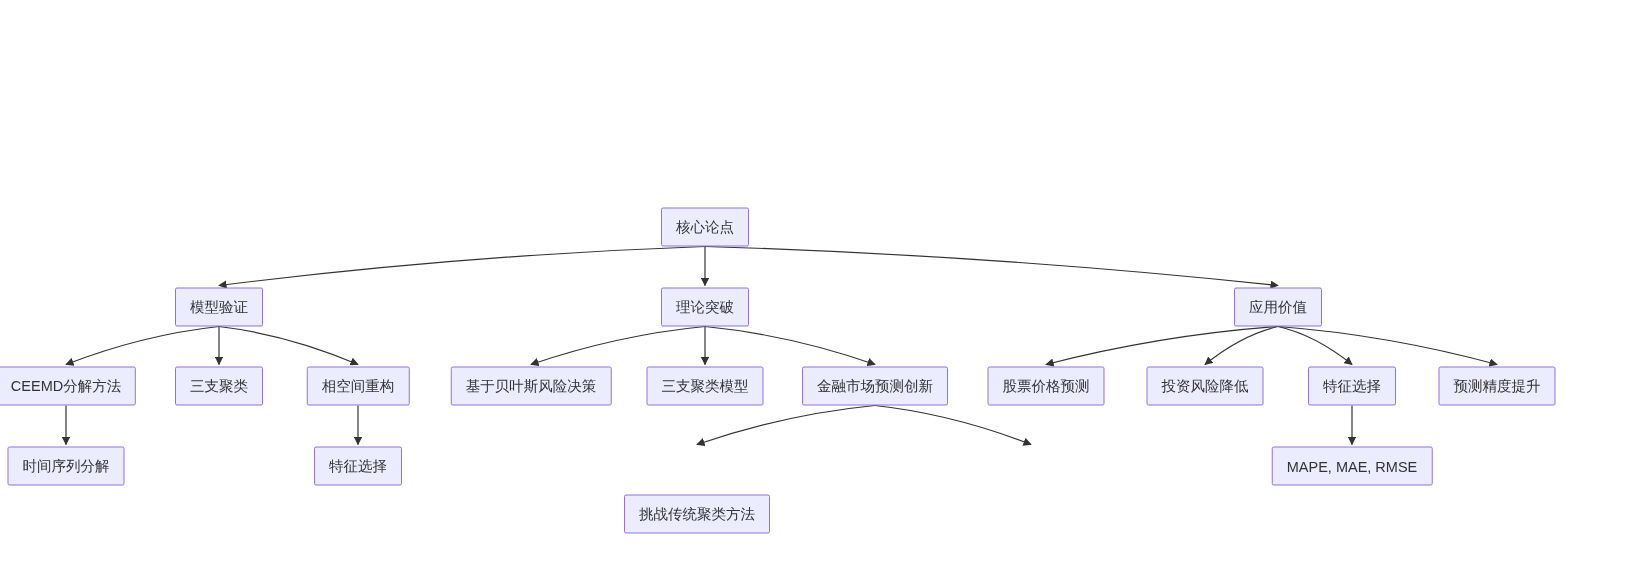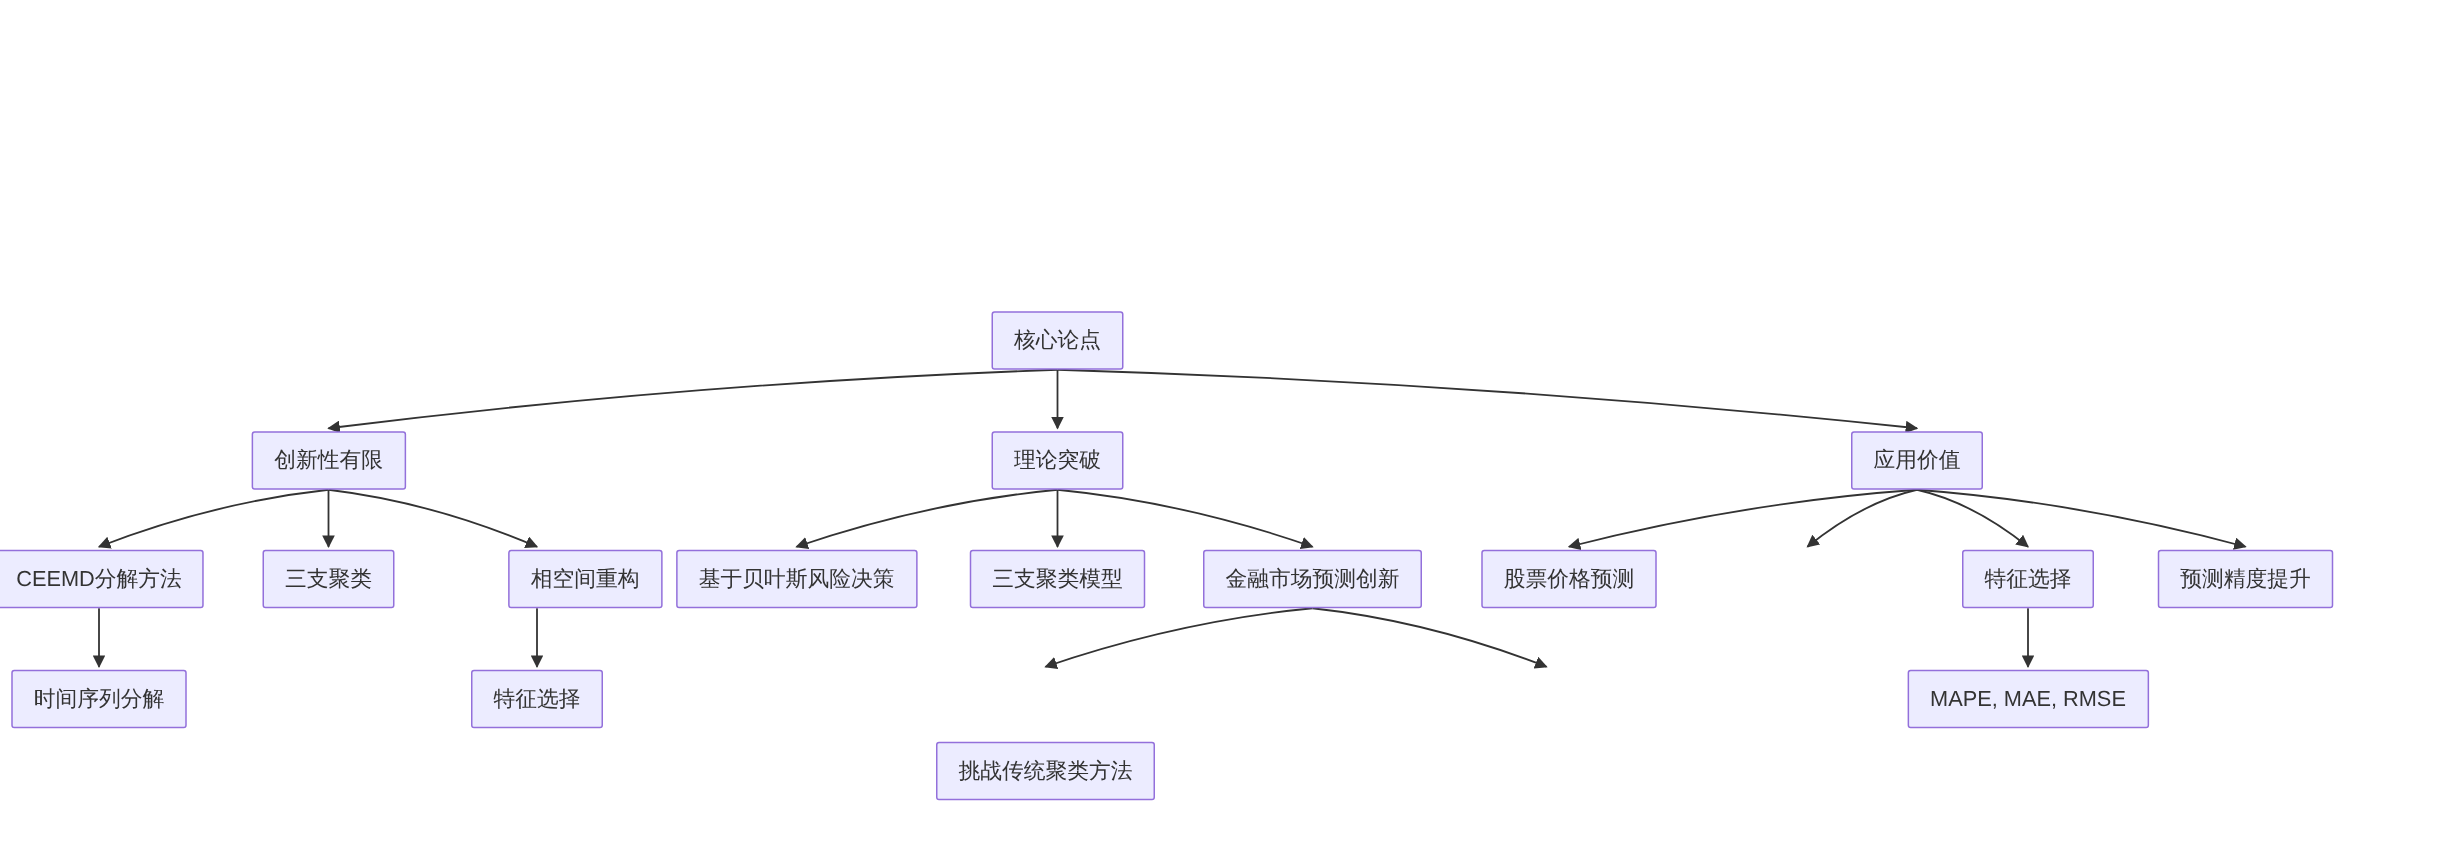--- a/index.html
+++ b/index.html
@@ -77,48 +77,51 @@
       <path d="M 358 405.5 L 358 444.5" class="edge" marker-end="url(#arrowhead)"></path>
       <path d="M 875 405.5 Q 786 414.08 697 444.5" class="edge" marker-end="url(#arrowhead)"></path>
       <path d="M 875 405.5 Q 953 414.08 1031 444.5" class="edge" marker-end="url(#arrowhead)"></path>
       <path d="M 1352 405.5 L 1352 444.5" class="edge" marker-end="url(#arrowhead)"></path>
     </svg>
 
 <div class="node" style="left: 705px; top: 227px;">
       <span>核心论点</span>
     </div>
     <div class="node" style="left: 219px; top: 307px;">
-      <span>创新性有限</span>
+      <span>模型验证</span>
     </div>
     <div class="node" style="left: 705px; top: 307px;">
       <span>理论突破</span>
     </div>
     <div class="node" style="left: 1278px; top: 307px;">
       <span>应用价值</span>
     </div>
     <div class="node" style="left: 66px; top: 386px;">
       <span>CEEMD分解方法</span>
     </div>
     <div class="node" style="left: 219px; top: 386px;">
       <span>三支聚类</span>
     </div>
-    <div class="node" style="left: 358px; top: 386px; margin-left: 32px;">
+    <div class="node" style="left: 358px; top: 386px;">
       <span>相空间重构</span>
     </div>
     <div class="node" style="left: 531px; top: 386px;">
       <span>基于贝叶斯风险决策</span>
     </div>
     <div class="node" style="left: 705px; top: 386px;">
       <span>三支聚类模型</span>
     </div>
     <div class="node" style="left: 875px; top: 386px; justify-content: center;">
       <span>金融市场预测创新</span>
     </div>
     <div class="node" style="left: 1046px; top: 386px;">
       <span>股票价格预测</span>
+    </div>
+    <div class="node" style="left: 1205px; top: 386px;">
+      <span>投资风险降低</span>
     </div>
     <div class="node" style="left: 1352px; top: 386px;">
       <span>特征选择</span>
     </div>
     <div class="node" style="left: 1497px; top: 386px;">
       <span>预测精度提升</span>
     </div>
     <div class="node" style="left: 66px; top: 466px;">
       <span>时间序列分解</span>
     </div>

